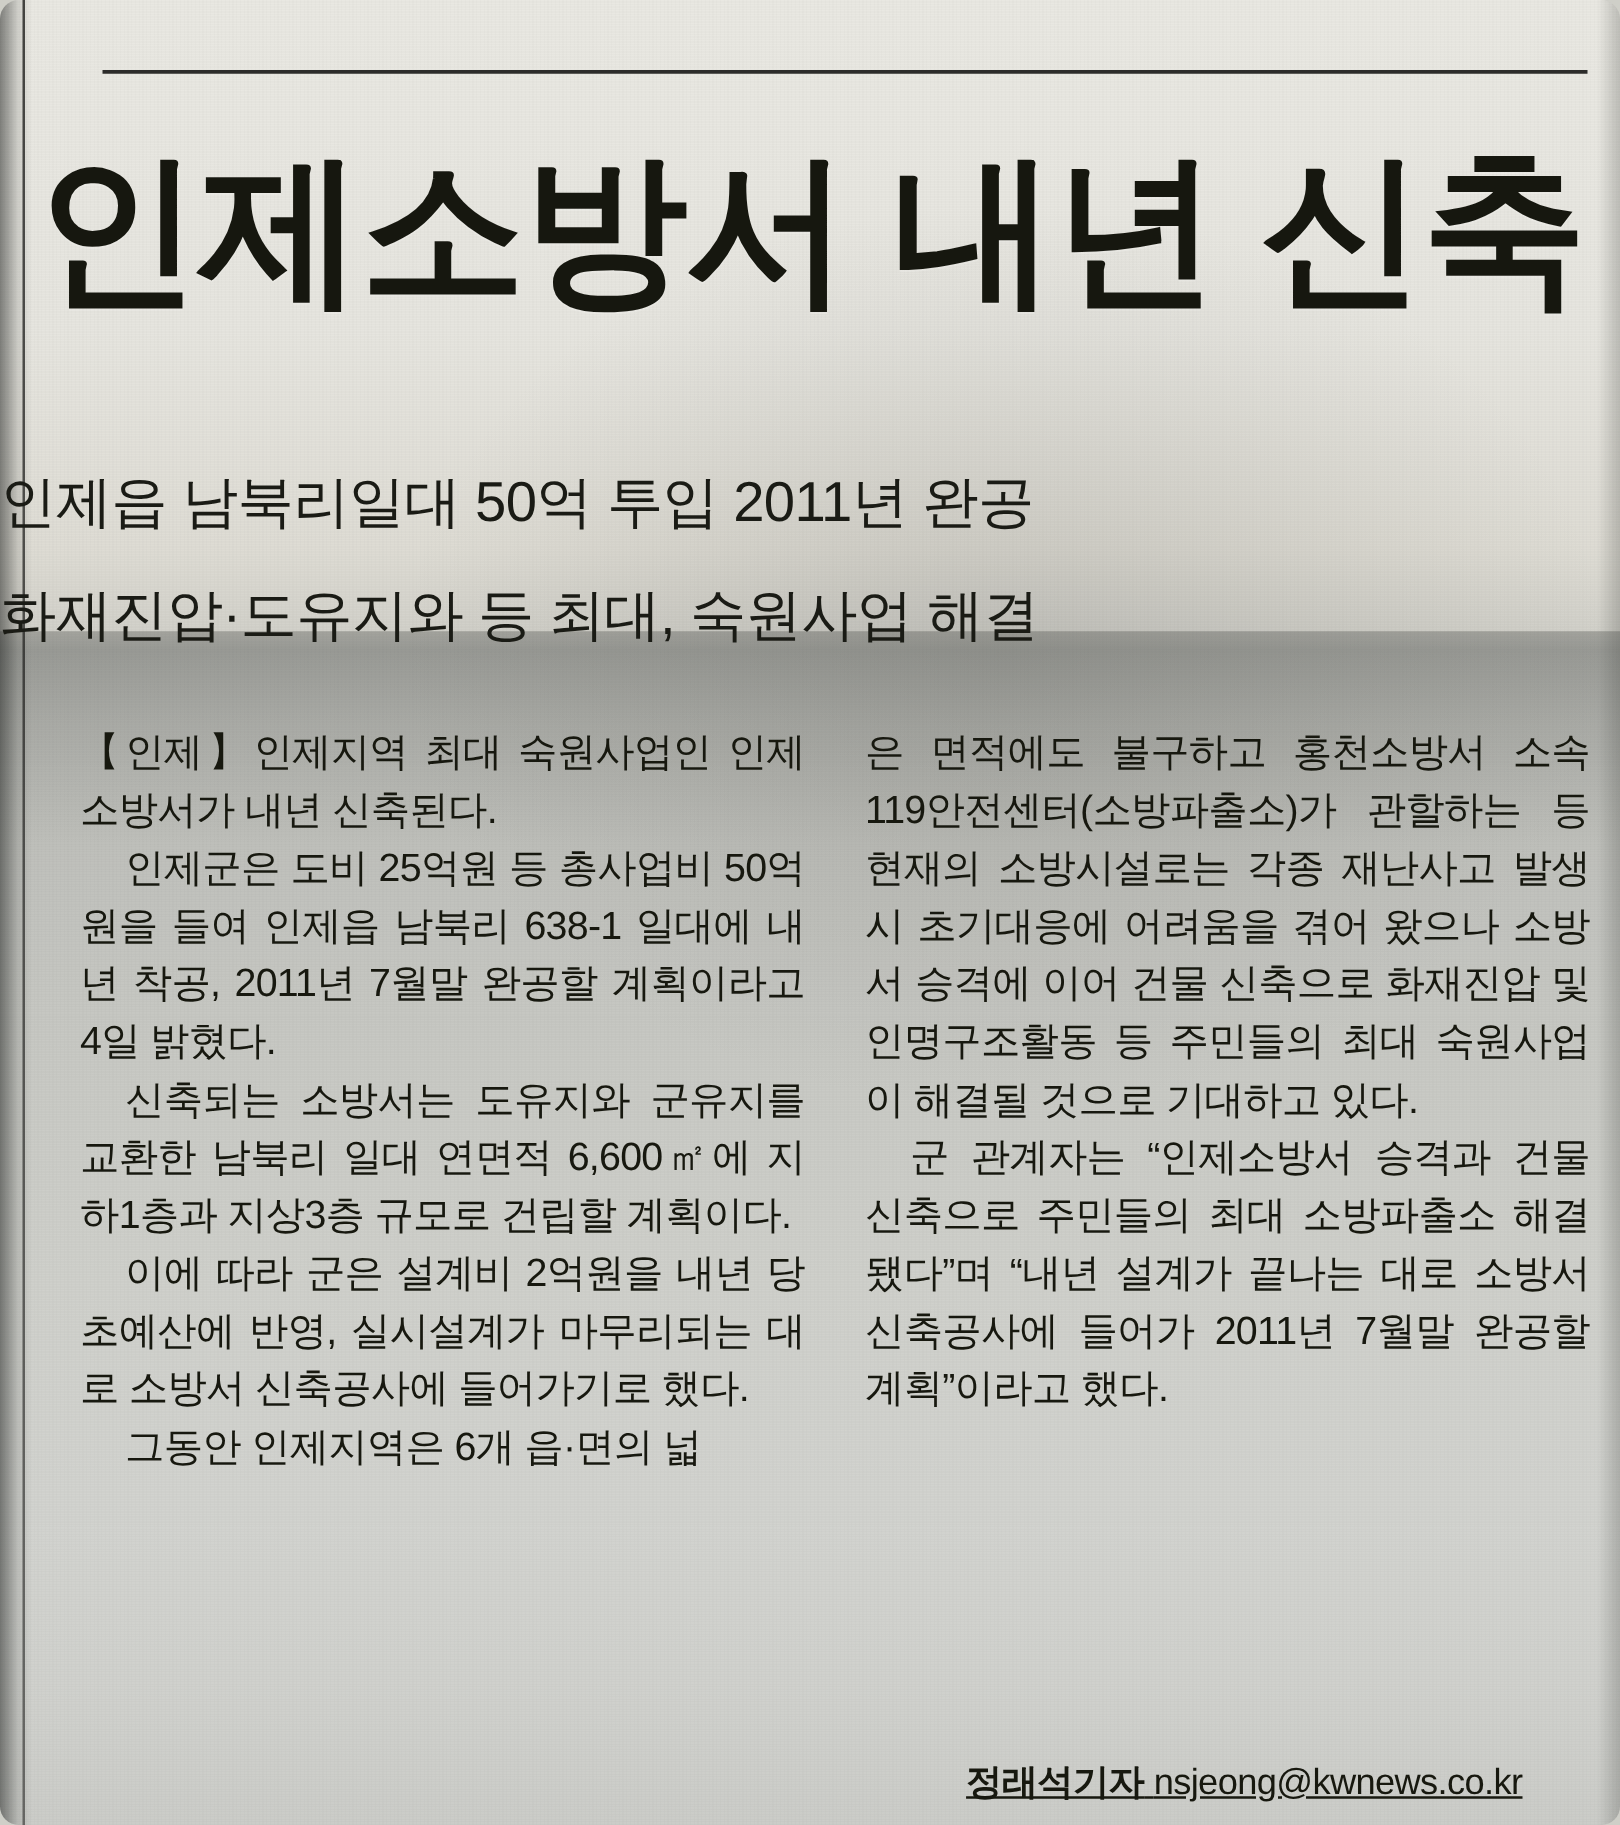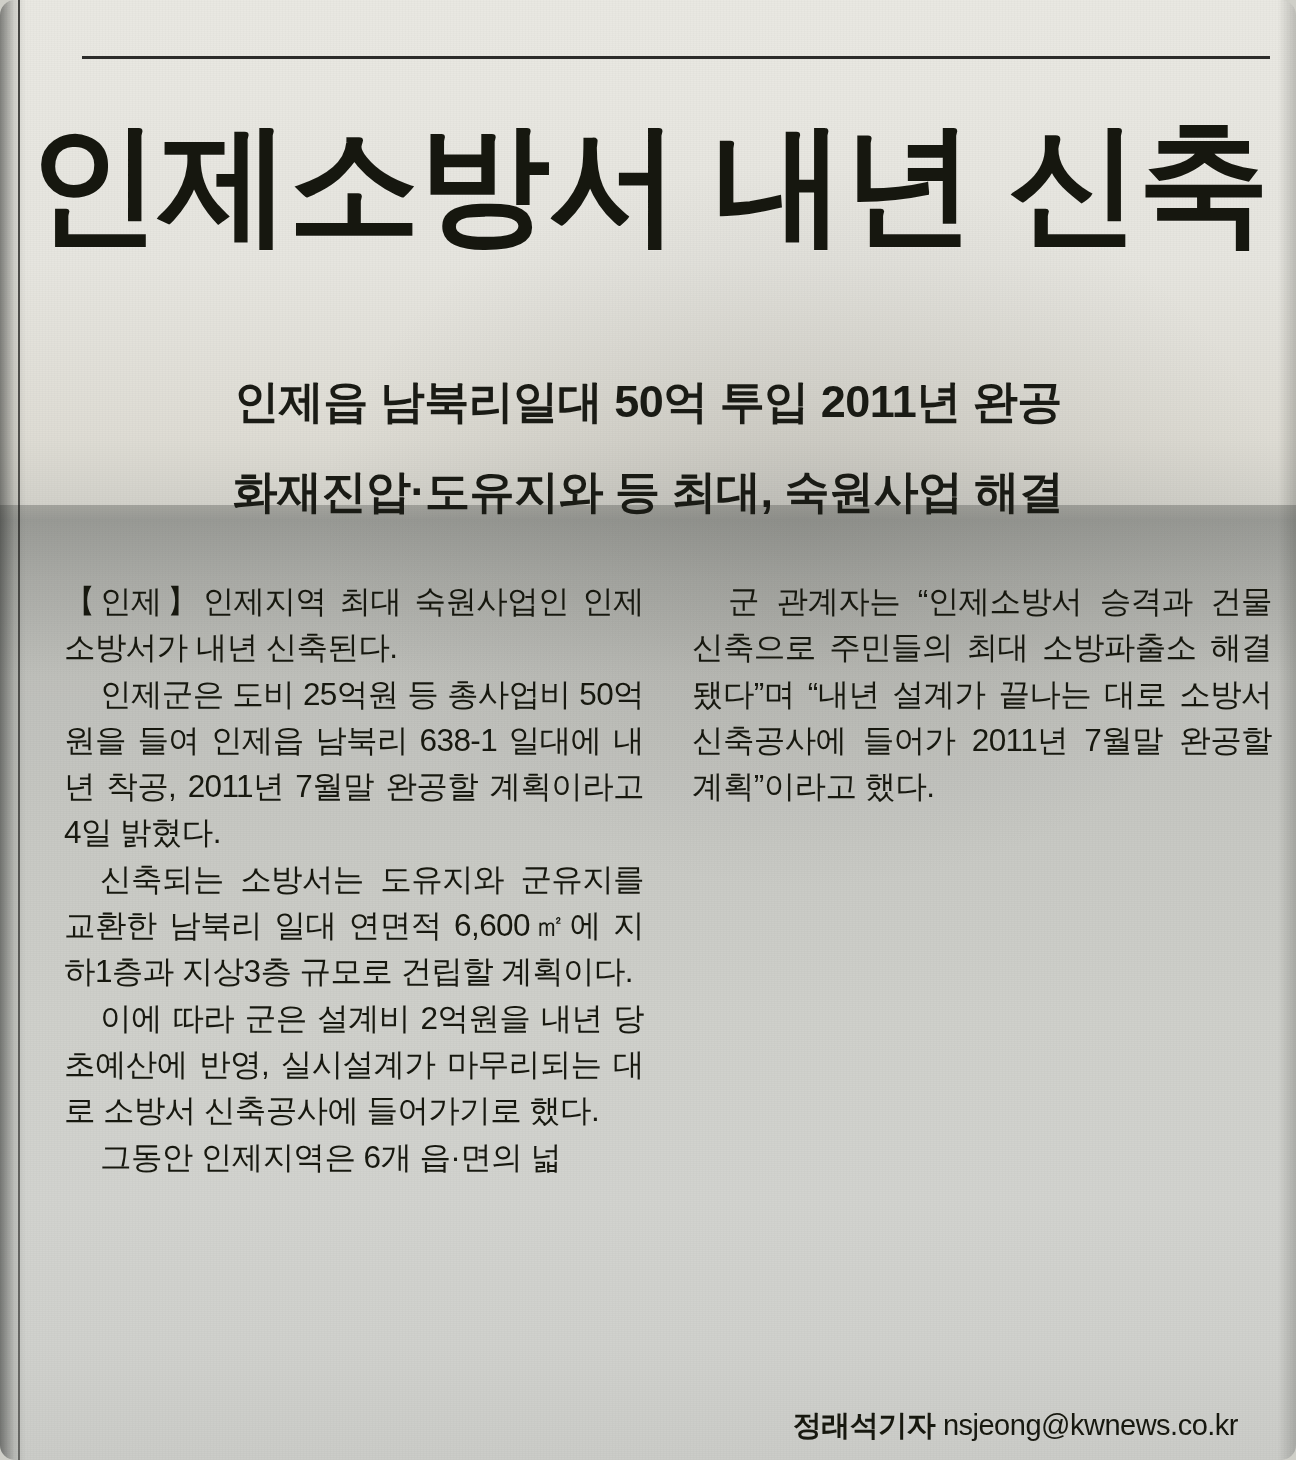--- a/index.html
+++ b/index.html
@@ -101,23 +101,23 @@
     font-size: 132px;
     line-height: 1.0;
     letter-spacing: -2px;
     color: #16170f;
     text-shadow: 0 1px 0 rgba(255,255,255,0.18);
   }
 
   #sub1, #sub2 {
     position: absolute;
     left: 0; right: 0;
-    text-align: center;
-    font-family: "Liberation Sans", sans-serif;
-    font-weight: bold;
+    text-align: left;
+    font-family: "Liberation Sans", sans-serif;
+    font-weight: normal;
     color: #1a1b15;
     letter-spacing: -0.5px;
   }
   #sub1 {
     top: 372px;
     font-size: 45px;
   }
   #sub2 {
     top: 462px;
     font-size: 45px;
@@ -146,27 +146,28 @@
     margin: 0 0 0 0;
     text-indent: 36px;
   }
   .col p.no-indent {
     text-indent: 0;
   }
 
   
   #byline {
     position: absolute;
-    right: 58px;
+    right: 78px;
     bottom: 14px;
     font-family: "Liberation Sans", sans-serif;
     font-size: 29px;
     color: #17180f;
     letter-spacing: -0.5px;
     white-space: nowrap;
+    text-decoration: underline;
   }
   #byline .reporter {
     font-weight: bold;
   }
   #byline .email {
     font-family: "Liberation Sans", sans-serif;
     font-weight: normal;
   }
 </style>
 </head>
@@ -192,20 +193,21 @@
 
     <div class="col">
       <p class="no-indent">【인제】인제지역 최대 숙원사업인 인제소방서가 내년 신축된다.</p>
       <p>인제군은 도비 25억원 등 총사업비 50억원을 들여 인제읍 남북리 638-1 일대에 내년 착공, 2011년 7월말 완공할 계획이라고 4일 밝혔다.</p>
       <p>신축되는 소방서는 도유지와 군유지를 교환한 남북리 일대 연면적 6,600㎡에 지하1층과 지상3층 규모로 건립할 계획이다.</p>
       <p>이에 따라 군은 설계비 2억원을 내년 당초예산에 반영, 실시설계가 마무리되는 대로 소방서 신축공사에 들어가기로 했다.</p>
       <p>그동안 인제지역은 6개 읍·면의 넓</p>
     </div>
 
     <div class="col">
+      <p class="no-indent">은 면적에도 불구하고 홍천소방서 소속 119안전센터(소방파출소)가 관할하는 등 현재의 소방시설로는 각종 재난사고 발생 시 초기대응에 어려움을 겪어 왔으나 소방서 승격에 이어 건물 신축으로 화재진압 및 인명구조활동 등 주민들의 최대 숙원사업이 해결될 것으로 기대하고 있다.</p>
       <p>군 관계자는 “인제소방서 승격과 건물 신축으로 주민들의 최대 소방파출소 해결됐다”며 “내년 설계가 끝나는 대로 소방서 신축공사에 들어가 2011년 7월말 완공할 계획”이라고 했다.</p>
     </div>
 
   </div>
 
   <div id="byline">
     <span class="reporter">정래석기자</span>
     <span class="email">nsjeong@kwnews.co.kr</span>
   </div>
 

